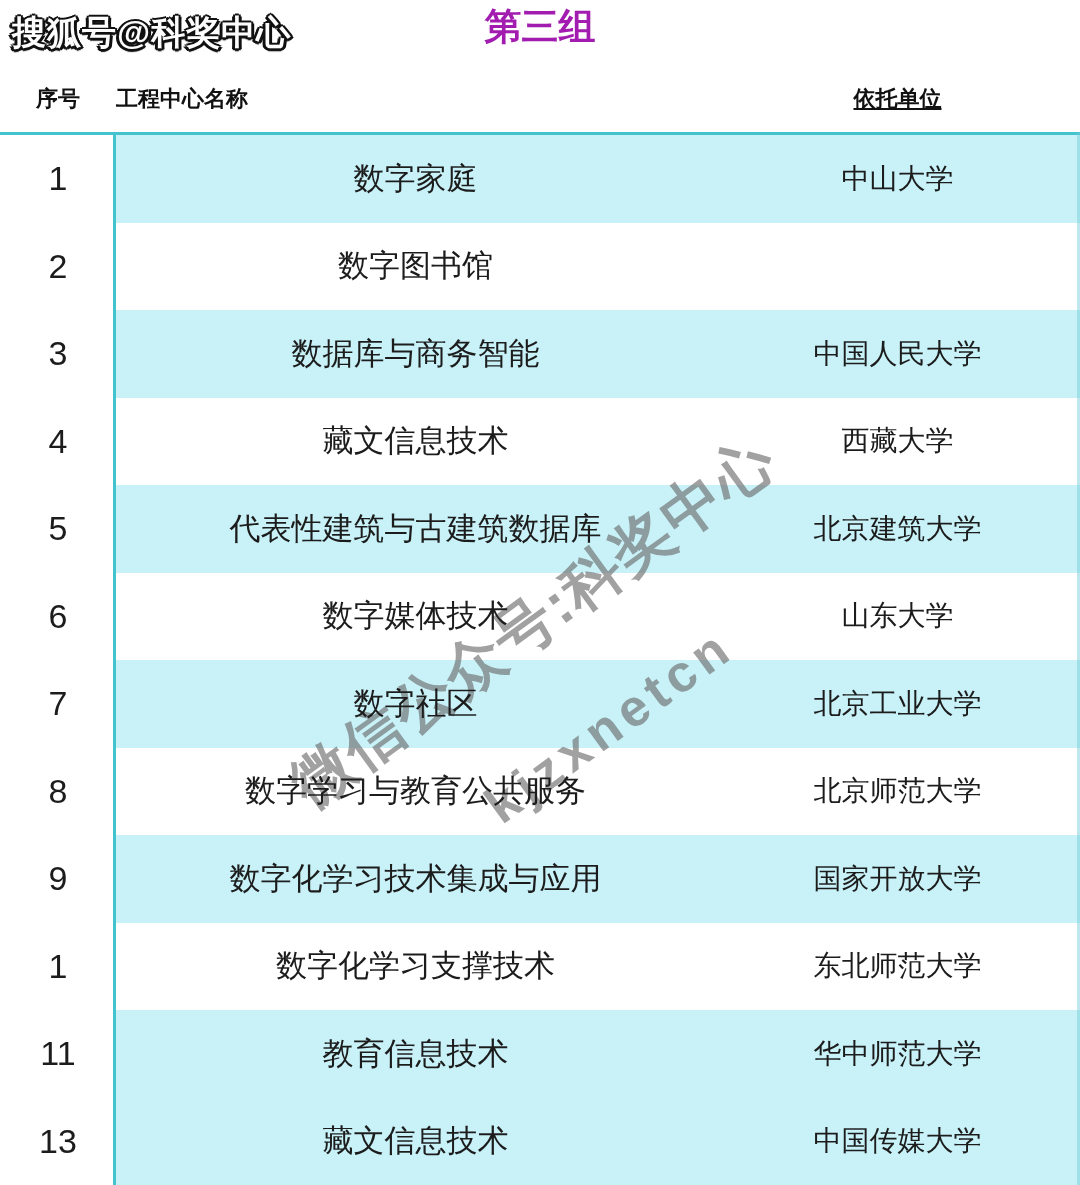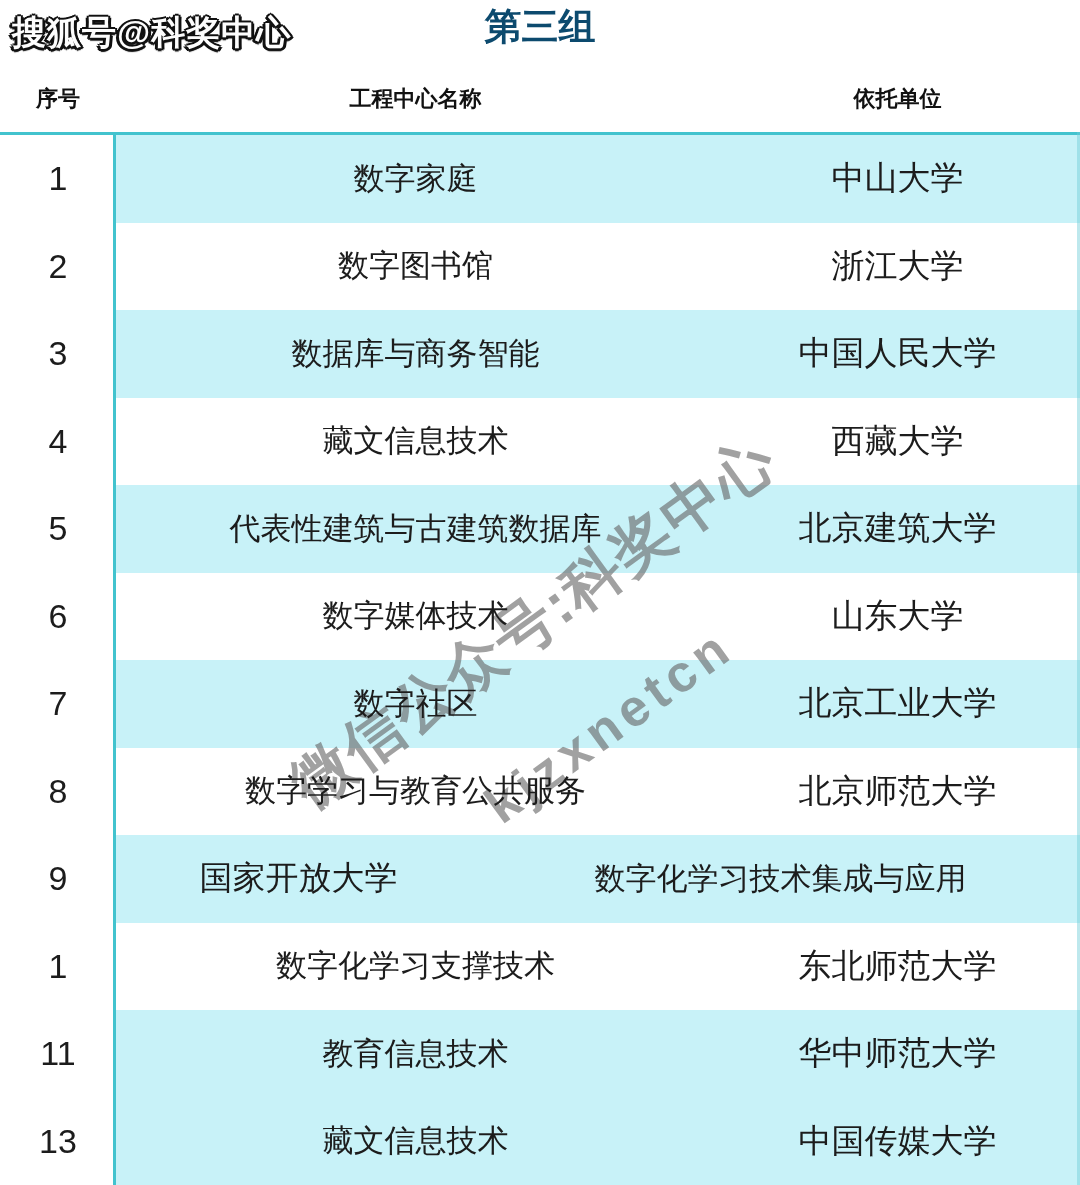--- a/index.html
+++ b/index.html
@@ -18,32 +18,32 @@
   }
   .corner-watermark{
     position:absolute;left:12px;top:10px;
     font-size:34px;font-weight:700;color:#fdfdfd;letter-spacing:1px;
     text-shadow:-2px -1px 0 #111,2px -1px 0 #111,-2px 2px 0 #111,2px 2px 0 #111,
                  0 -2px 0 #111,0 3px 1px #111,-3px 1px 0 #111,3px 1px 0 #111;
     z-index:6;white-space:nowrap;
   }
   .page-title{
     position:absolute;top:2px;left:0;width:100%;
-    text-align:center;font-size:37px;font-weight:700;color:#0c4a6e;
+    text-align:center;font-size:37px;font-weight:700;color:#a21caf;
     z-index:4;
   }
   .table-header{
     position:absolute;top:76px;left:0;width:100%;height:46px;
     display:flex;align-items:center;
     font-size:22px;font-weight:700;color:#111;
     z-index:4;
   }
   .table-header .h-index{width:116px;text-align:center;}
-  .table-header .h-name{width:599px;text-align:center;}
-  .table-header .h-org{flex:1;text-align:center;}
+  .table-header .h-name{width:599px;text-align:left;}
+  .table-header .h-org{flex:1;text-align:center;text-decoration:underline;}
   .table-top-border{
     position:absolute;top:132px;left:0;width:100%;height:3px;
     background:var(--divider);z-index:3;
   }
   .column-divider{
     position:absolute;top:132px;bottom:0;left:113px;width:3px;
     background:var(--divider);z-index:3;
   }
   .right-edge{
     position:absolute;top:132px;bottom:0;right:0;width:3px;
@@ -52,21 +52,21 @@
   .table-body{
     position:absolute;top:135px;left:0;right:0;bottom:0;
     display:flex;flex-direction:column;
   }
   .row{display:flex;flex:1;}
   .cell{display:flex;align-items:center;justify-content:center;color:var(--text);}
   .cell.no{width:116px;font-size:34px;}
   .band{flex:1;display:flex;}
   .band.alt{background:var(--row_highlight);}
   .cell.name{width:599px;font-size:31px;}
-  .cell.org{flex:1;font-size:33px;font-family:Liberation Serif, serif;}
+  .cell.org{flex:1;font-size:28px;font-family:Liberation Serif, serif;}
   .cell span{position:relative;z-index:2;white-space:nowrap;}
   .diagonal-watermark{
     position:absolute;left:570px;top:672px;
     transform:translate(-50%,-50%) rotate(-36deg);
     text-align:center;color:var(--watermark);opacity:0.62;
     font-weight:700;z-index:1;white-space:nowrap;pointer-events:none;
   }
   .wm-line1{font-size:60px;letter-spacing:2px;line-height:1;}
   .wm-line2{font-size:52px;letter-spacing:6px;line-height:1;margin-top:72px;}
 </style>
@@ -106,23 +106,20 @@
   </div>
 
   <div class="row">
     <div class="cell no">
       <span>2</span>
     </div>
     <div class="band">
       <div class="cell name">
         <span>数字图书馆</span>
       </div>
-      <div class="cell org">
-        <span>浙江大学</span>
-      </div>
     </div>
   </div>
 
   <div class="row">
     <div class="cell no">
       <span>3</span>
     </div>
     <div class="band alt">
       <div class="cell name">
         <span>数据库与商务智能</span>
@@ -201,25 +198,25 @@
         <span>北京师范大学</span>
       </div>
     </div>
   </div>
 
   <div class="row">
     <div class="cell no">
       <span>9</span>
     </div>
     <div class="band alt">
+      <div class="cell name">
+        <span>数字化学习技术集成与应用</span>
+      </div>
       <div class="cell org">
         <span>国家开放大学</span>
-      </div>
-      <div class="cell name">
-        <span>数字化学习技术集成与应用</span>
       </div>
     </div>
   </div>
 
   <div class="row">
     <div class="cell no">
       <span>1</span>
     </div>
     <div class="band">
       <div class="cell name">

